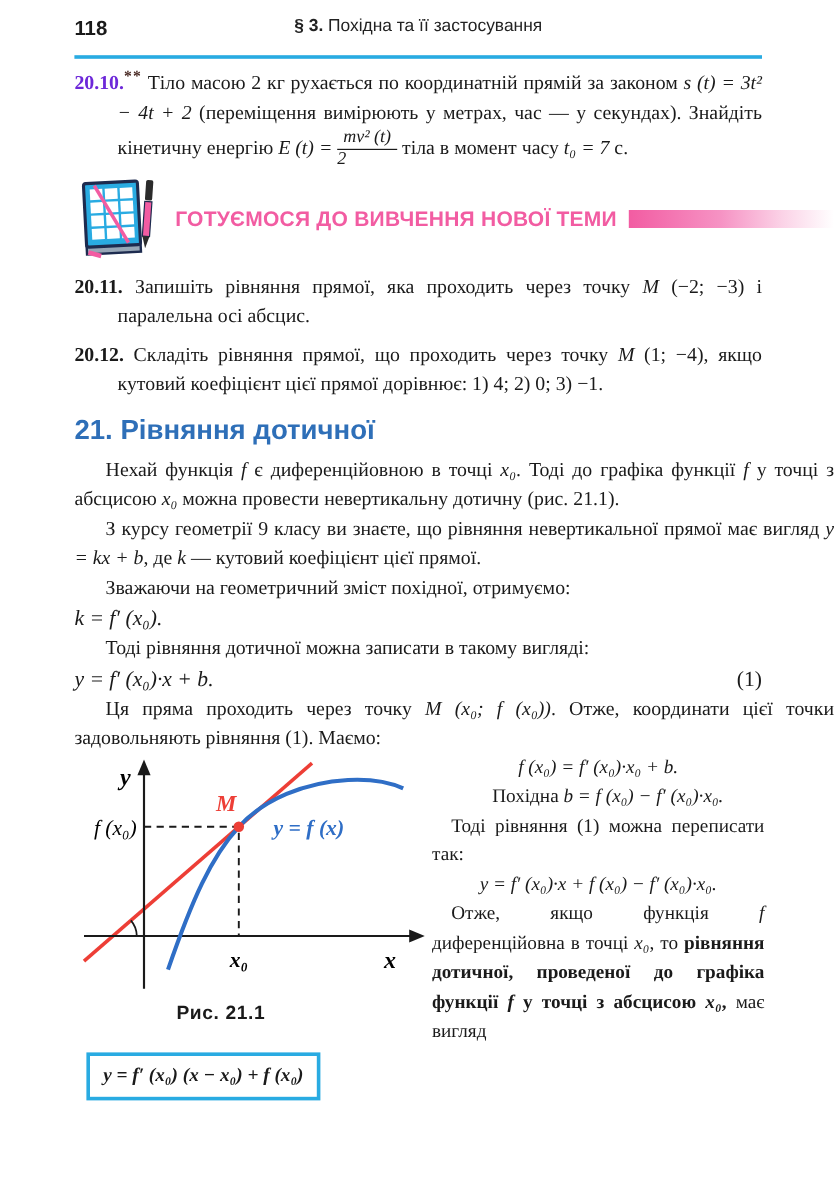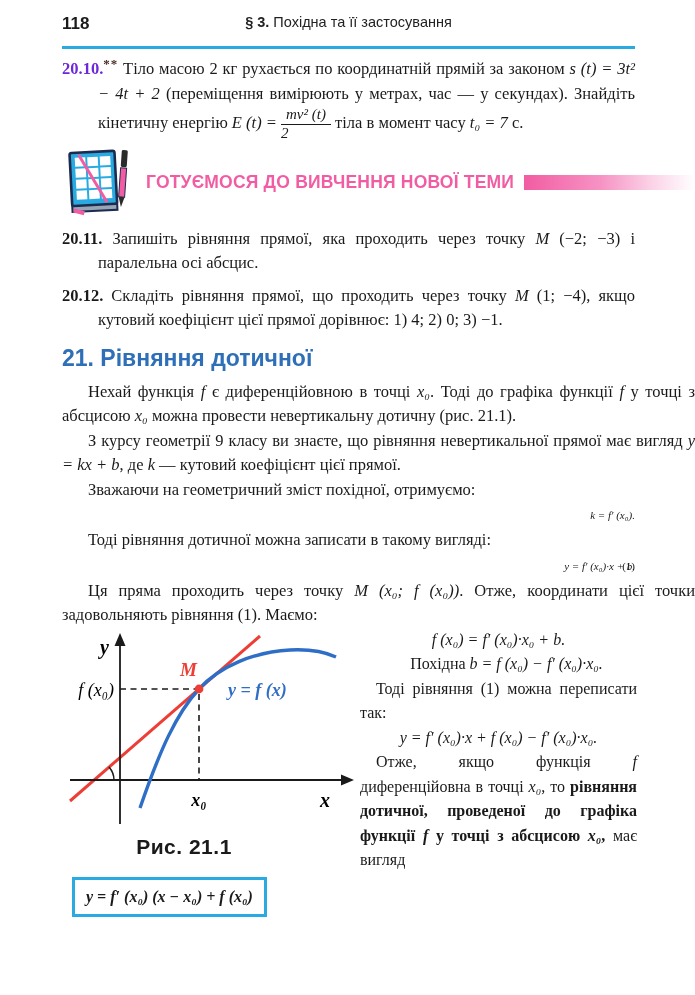--- a/index.html
+++ b/index.html
@@ -28,27 +28,27 @@
   .banner{display:flex;align-items:center;margin:4px 0 4px -2px;height:72px;}
   .banner svg{flex:0 0 auto;}
   .banner-label{font-family:"Liberation Sans","DejaVu Sans",sans-serif;font-weight:bold;font-size:17.5px;color:#F25CA2;margin-left:10px;white-space:nowrap;letter-spacing:0.2px;}
   .banner-bar{flex:1 1 auto;height:15px;margin-left:10px;background:linear-gradient(to right,#F25CA2 0%,#F693C4 45%,#FBD3E7 75%,#ffffff 100%);}
 
   
   .sec-heading{font-family:"Liberation Sans","DejaVu Sans",sans-serif;font-weight:bold;font-size:23px;color:#2E6FB8;margin:12px 0 8px;}
 
   
   .para{font-size:16.5px;line-height:24.5px;text-align:justify;text-indent:26px;}
-  .eq{font-size:11px;line-height:26px;text-align:right;font-style:italic;position:relative;}
+  .eq{font-size:18px;line-height:26px;text-align:left;font-style:italic;position:relative;}
   .eq .tag{position:absolute;right:0;top:0;font-style:normal;}
   .eq-lead{font-style:normal;}
 
   
   .fig{float:left;width:292px;margin:4px 6px 0 0;}
-  .fig-caption{font-family:"Liberation Sans","DejaVu Sans",sans-serif;font-weight:bold;font-size:21px;text-align:center;padding-right:48px;margin-top:2px;letter-spacing:0.5px;}
+  .fig-caption{font-family:"Liberation Sans","DejaVu Sans",sans-serif;font-weight:bold;font-size:16px;text-align:center;padding-right:48px;margin-top:2px;letter-spacing:0.5px;}
   .narrow .para,.narrow .eq{font-size:16px;line-height:24.5px;}
   .narrow .eq{white-space:nowrap;text-align:center;}
   .eq-left{text-align:left;text-indent:16px;}
 
   .formula-box{display:inline-block;border:3px solid #29ABE2;padding:8px 11px;margin:4px 0 0 10px;font-weight:bold;font-style:italic;font-size:16px;white-space:nowrap;background:#fff;}
   .clear{clear:both;}
   svg text{font-family:"Liberation Serif","DejaVu Serif",serif;}
 </style>
 </head>
 <body>

